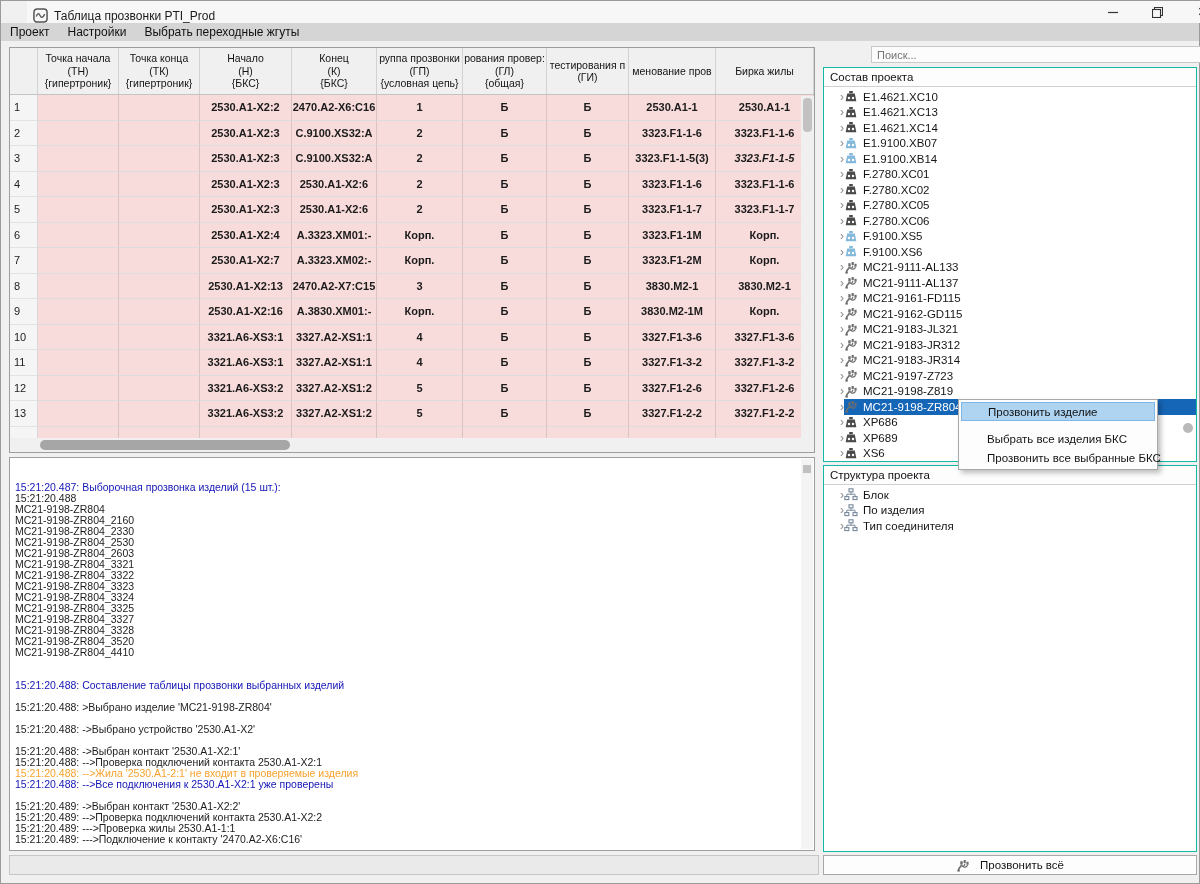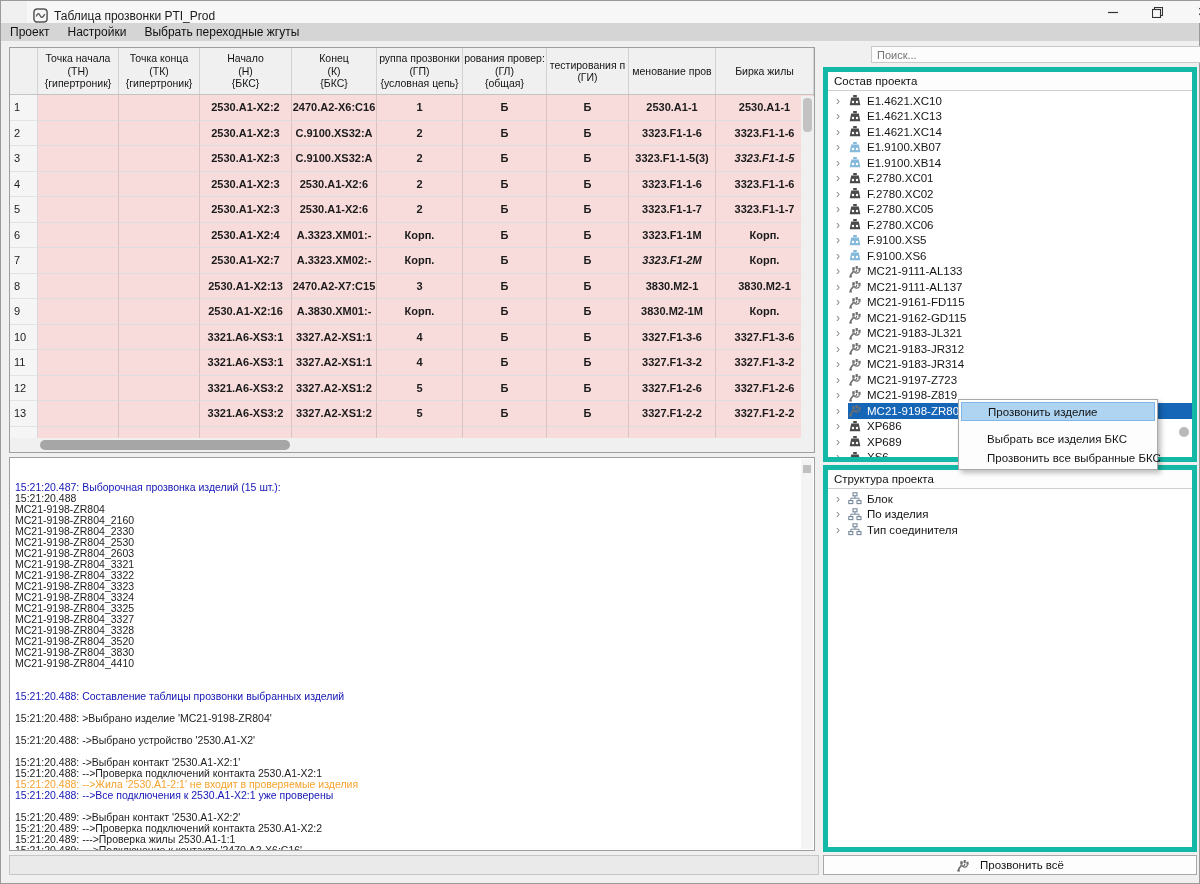--- a/index.html
+++ b/index.html
@@ -40,21 +40,21 @@
   .log-line.c-blue { color:#1515b5; }
   .log-line.c-orange { color:#f7a22e; }
   .log-vscroll { position:absolute; right:1px; top:1px; width:12px; height:calc(100% - 2px); background:#f4f4f4; }
   .log-vscroll .thumb { position:absolute; left:2px; top:6px; width:8px; height:8px; background:#c0c0c0; }
 
   
   .status-left { position:absolute; left:8px; top:854px; width:810px; height:20px; background:#eaeaea; border:1px solid #c6c6c6; }
 
   
   .search-box { position:absolute; left:870px; top:45px; width:374px; height:17px; background:#fcfcfc; border:1px solid #c9c9c9; font-size:11px; color:#909090; padding:1px 5px; font-family:"Liberation Sans", sans-serif; }
-  .tree-panel { position:absolute; left:822px; width:374px; background:#fff; border:5px solid #14b8a6; overflow:hidden; }
+  .tree-panel { position:absolute; left:822px; width:374px; background:#fff; border:1px solid #14b8a6; overflow:hidden;text-align:right; }
   #tree1 { top:66px; height:395px; }
   #tree2 { top:464px; height:387px; }
   .tree-header { height:19px; border-bottom:1px solid #d0d0d0; font-size:11.5px; color:#111; display:flex; align-items:center; padding-left:6px; background:#fdfdfd; }
   .tree-items { padding-top:2px; }
   .tree-row { display:flex; align-items:center; height:15.5px; padding-left:8px; font-size:11.5px; color:#151515; white-space:nowrap; }
   .tree-chevron { width:12px; color:#8a8a8a; font-size:12px; line-height:12px; flex:0 0 auto; }
   .tree-sel-wrap { display:flex; align-items:center; flex:1; height:100%; }
   .tree-row.selected .tree-sel-wrap { background:#1666b8; color:#fff; }
   .tree-icon { width:14px; height:13px; margin-right:5px; flex:0 0 auto; }
   .tree1-thumb { position:absolute; right:3px; top:355px; width:10px; height:10px; border-radius:50%; background:#b9b9b9; }
@@ -222,21 +222,21 @@
         </div>
         <div class="tr">
           <div class="td num" style="width: 28px; flex: 0 0 auto;">7</div>
           <div class="td" style="width: 81px; flex: 0 0 auto;"></div>
           <div class="td" style="width: 81px; flex: 0 0 auto;"></div>
           <div class="td" style="width: 92px; flex: 0 0 auto;">2530.A1-X2:7</div>
           <div class="td" style="width: 85px; flex: 0 0 auto;">A.3323.XM02:-</div>
           <div class="td" style="width: 86px; flex: 0 0 auto;">Корп.</div>
           <div class="td" style="width: 84px; flex: 0 0 auto;">Б</div>
           <div class="td" style="width: 82px; flex: 0 0 auto;">Б</div>
-          <div class="td" style="width: 87px; flex: 0 0 auto; font-style: italic;">3323.F1-2M</div>
+          <div class="td" style="width: 87px; flex: 0 0 auto;">3323.F1-2M</div>
           <div class="td" style="width: 84px; flex: 1 1 0%;">Корп.</div>
         </div>
         <div class="tr">
           <div class="td num" style="width: 28px; flex: 0 0 auto;">8</div>
           <div class="td" style="width: 81px; flex: 0 0 auto;"></div>
           <div class="td" style="width: 81px; flex: 0 0 auto;"></div>
           <div class="td" style="width: 92px; flex: 0 0 auto;">2530.A1-X2:13</div>
           <div class="td" style="width: 85px; flex: 0 0 auto;">2470.A2-X7:C15</div>
           <div class="td" style="width: 86px; flex: 0 0 auto;">3</div>
           <div class="td" style="width: 84px; flex: 0 0 auto;">Б</div>
@@ -335,21 +335,20 @@
         <div class="log-line c-black">MC21-9198-ZR804_2530</div>
         <div class="log-line c-black">MC21-9198-ZR804_2603</div>
         <div class="log-line c-black">MC21-9198-ZR804_3321</div>
         <div class="log-line c-black">MC21-9198-ZR804_3322</div>
         <div class="log-line c-black">MC21-9198-ZR804_3323</div>
         <div class="log-line c-black">MC21-9198-ZR804_3324</div>
         <div class="log-line c-black">MC21-9198-ZR804_3325</div>
         <div class="log-line c-black">MC21-9198-ZR804_3327</div>
         <div class="log-line c-black">MC21-9198-ZR804_3328</div>
         <div class="log-line c-black">MC21-9198-ZR804_3520</div>
-        <div class="log-line c-black">MC21-9198-ZR804_3830</div>
         <div class="log-line c-black">MC21-9198-ZR804_4410</div>
         <div class="log-line c-black">&nbsp;</div>
         <div class="log-line c-black">&nbsp;</div>
         <div class="log-line c-blue">15:21:20.488: Составление таблицы прозвонки выбранных изделий</div>
         <div class="log-line c-black">&nbsp;</div>
         <div class="log-line c-black">15:21:20.488: &gt;Выбрано изделие 'MC21-9198-ZR804'</div>
         <div class="log-line c-black">&nbsp;</div>
         <div class="log-line c-black">15:21:20.488: -&gt;Выбрано устройство '2530.A1-X2'</div>
         <div class="log-line c-black">&nbsp;</div>
         <div class="log-line c-black">15:21:20.488: -&gt;Выбран контакт '2530.A1-X2:1'</div>

